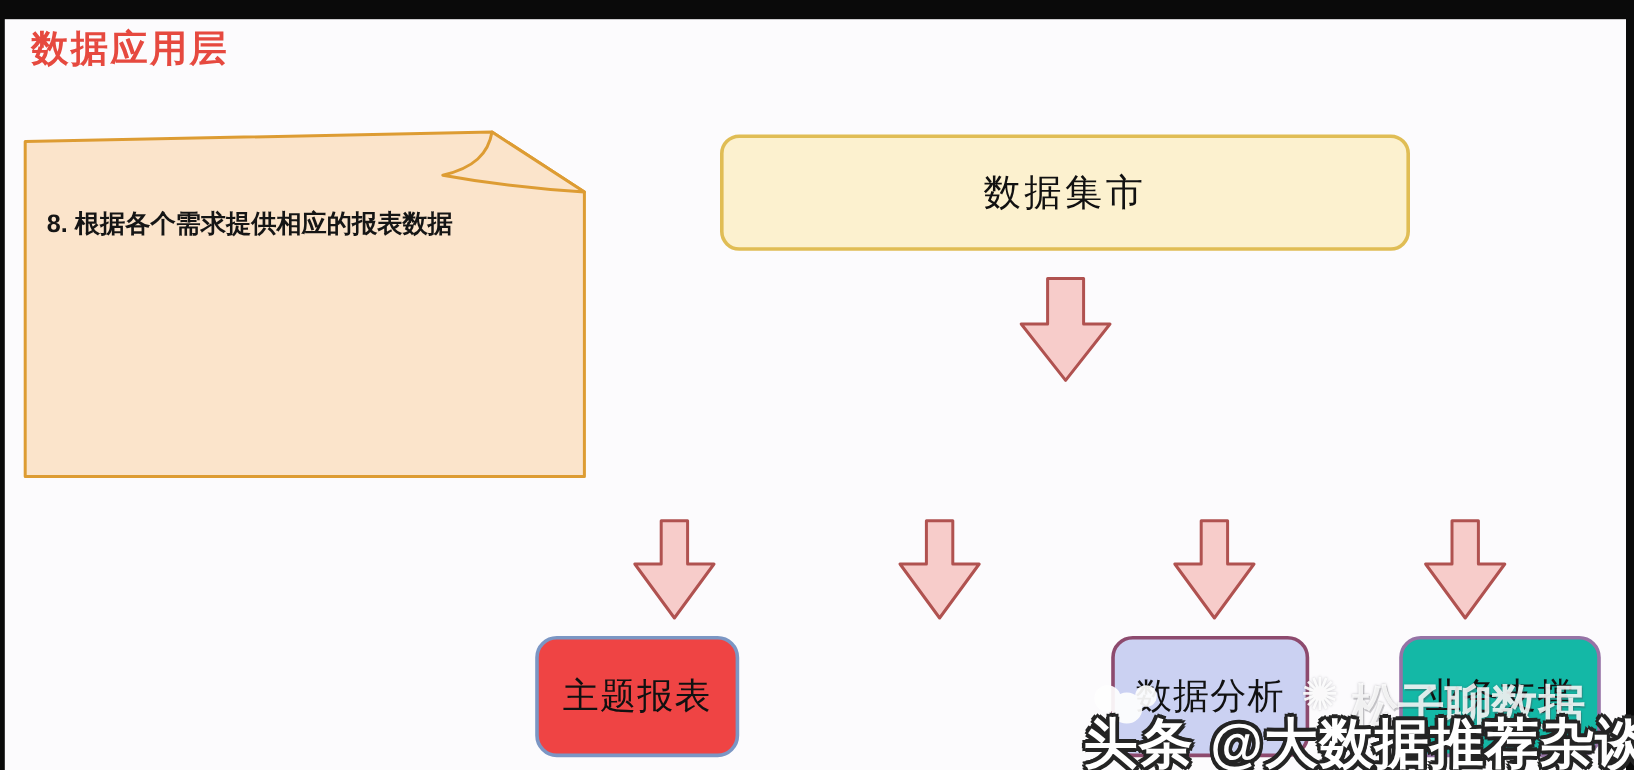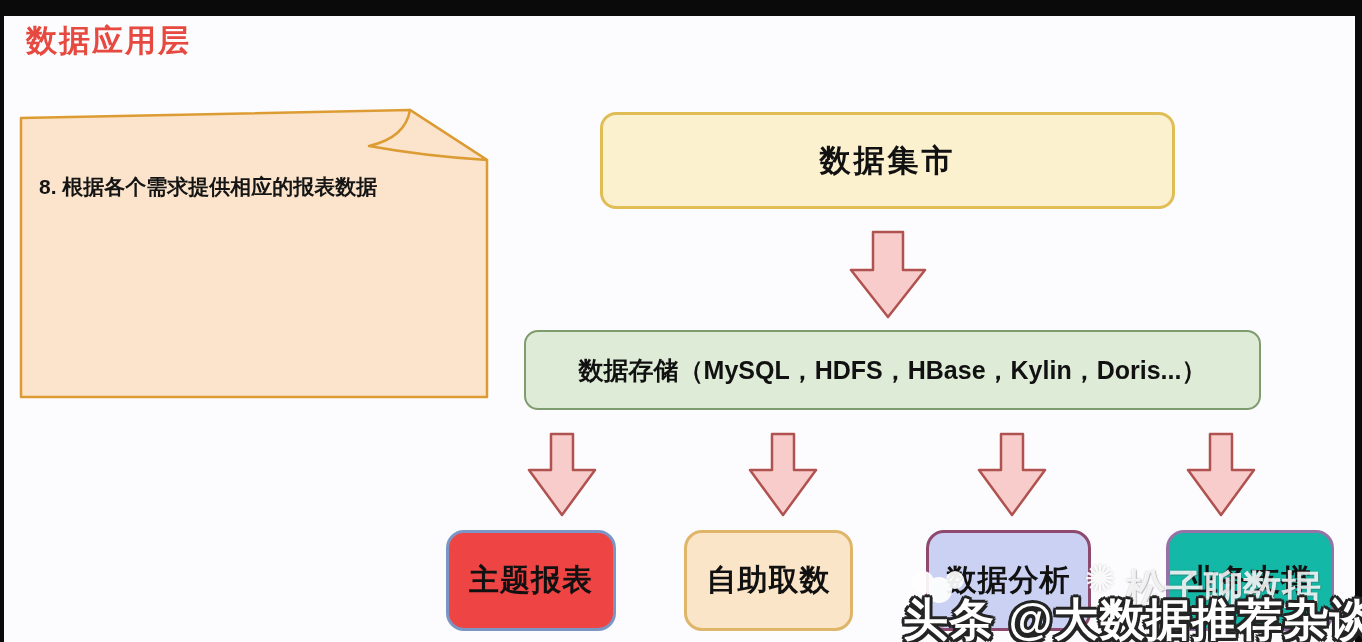--- a/index.html
+++ b/index.html
@@ -20,21 +20,21 @@
   .note-shape { position: absolute; left: 14px; top: 92px; }
   .note-text {
     position: absolute; left: 26px; top: 156px; width: 456px;
     font-size: 21px; line-height: 30px; color: #151515; font-weight: 600;
   }
   .note-heading { font-size: 22px; font-weight: 800; }
   .note-item { text-indent: 9px; }
 
   .box {
     position: absolute; display: flex; align-items: center; justify-content: center;
-    border-style: solid; color: #111; font-weight: bold; text-align: center;
+    border-style: solid; color: #111; font-weight: normal; text-align: center;
   }
   .box-mart {
     left: 596px; top: 96px; width: 575px; height: 97px;
     border-width: 3px; border-radius: 16px; font-size: 31px; letter-spacing: 3px;
   }
   .box-storage {
     left: 520px; top: 314px; width: 737px; height: 80px;
     border-width: 2.5px; border-radius: 14px; font-size: 25px;
   }
   .box-output {
@@ -82,42 +82,36 @@
     </div>
 
     <div class="box box-mart" style="background-color: rgb(252, 241, 207); border-color: rgb(224, 189, 85);">
       <span>数据集市</span>
     </div>
 
     <svg class="arrow" style="left:844px; top:214px;" width="80" height="90" viewBox="0 0 80 90">
       <path d="M25,2 L55,2 L55,40 L77,40 L40,87 L3,40 L25,40 Z" stroke-width="2.5" stroke-linejoin="round" style="fill: rgb(247, 204, 202); stroke: rgb(176, 82, 80);"></path>
     </svg>
 
-    <div class="box box-storage" style="background-color: rgb(222, 235, 215); border-color: rgb(126, 156, 111);">
-      <span>数据存储（MySQL，HDFS，HBase，Kylin，Doris...）</span>
-    </div>
 
     <svg class="arrow" style="left:520px; top:416px;" width="76" height="86" viewBox="0 0 76 86">
       <path d="M27,2 L49,2 L49,38 L71,38 L38,83 L5,38 L27,38 Z" stroke-width="2.5" stroke-linejoin="round" style="fill: rgb(247, 204, 202); stroke: rgb(176, 82, 80);"></path>
     </svg>
     <svg class="arrow" style="left:741px; top:416px;" width="76" height="86" viewBox="0 0 76 86">
       <path d="M27,2 L49,2 L49,38 L71,38 L38,83 L5,38 L27,38 Z" stroke-width="2.5" stroke-linejoin="round" style="fill: rgb(247, 204, 202); stroke: rgb(176, 82, 80);"></path>
     </svg>
     <svg class="arrow" style="left:970px; top:416px;" width="76" height="86" viewBox="0 0 76 86">
       <path d="M27,2 L49,2 L49,38 L71,38 L38,83 L5,38 L27,38 Z" stroke-width="2.5" stroke-linejoin="round" style="fill: rgb(247, 204, 202); stroke: rgb(176, 82, 80);"></path>
     </svg>
     <svg class="arrow" style="left:1179px; top:416px;" width="76" height="86" viewBox="0 0 76 86">
       <path d="M27,2 L49,2 L49,38 L71,38 L38,83 L5,38 L27,38 Z" stroke-width="2.5" stroke-linejoin="round" style="fill: rgb(247, 204, 202); stroke: rgb(176, 82, 80);"></path>
     </svg>
 
     <div class="box box-output" style="left: 442px; width: 170px; background-color: #ef4444; border-color: rgb(123, 150, 196);">
       <span>主题报表</span>
-    </div>
-    <div class="box box-output" style="left: 680px; width: 169px; background-color: rgb(251, 229, 200); border-color: rgb(223, 181, 105);">
-      <span>自助取数</span>
     </div>
     <div class="box box-output" style="left: 922px; width: 165px; background-color: rgb(203, 209, 242); border-color: rgb(141, 74, 110);">
       <span>数据分析</span>
     </div>
     <div class="box box-output" style="left: 1162px; width: 168px; background-color: #14b8a6; border-color: rgb(150, 115, 166); align-items: center;">
       <span>业务支撑</span>
     </div>
 
     <svg class="wm-blob" width="60" height="46" viewBox="0 0 60 46">
       <circle cx="14" cy="18" r="11" fill="#ffffff"></circle>

